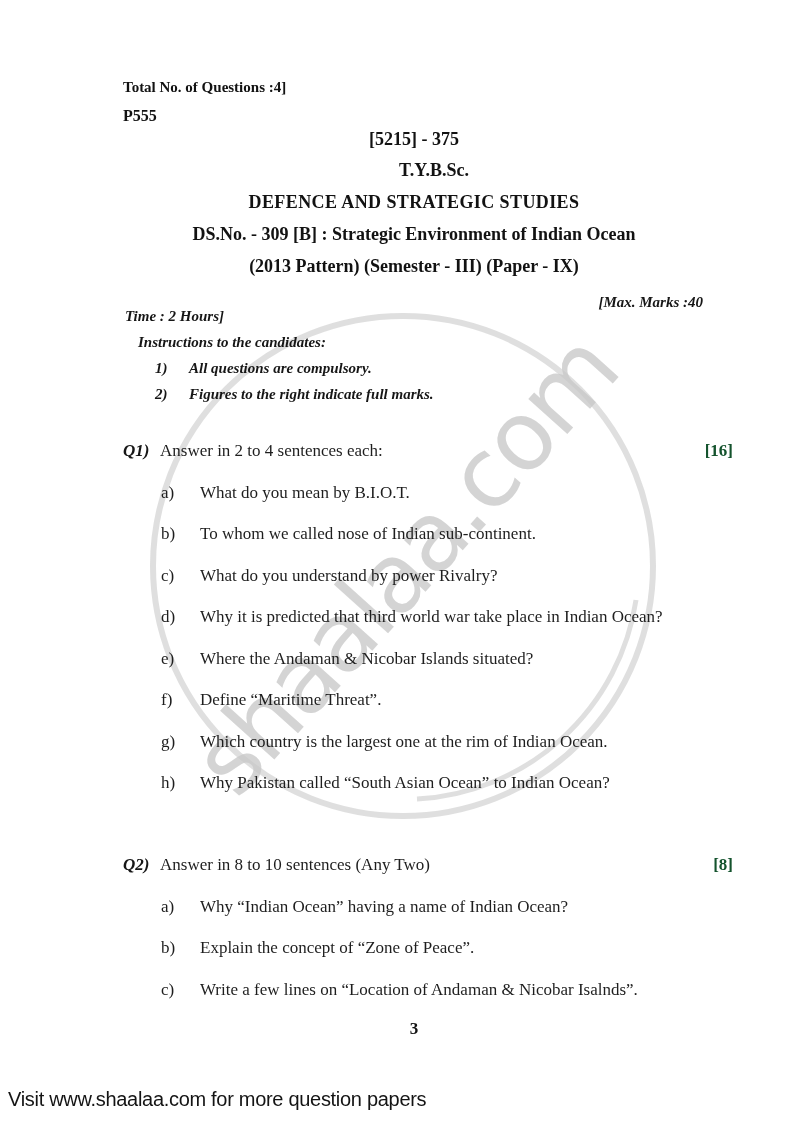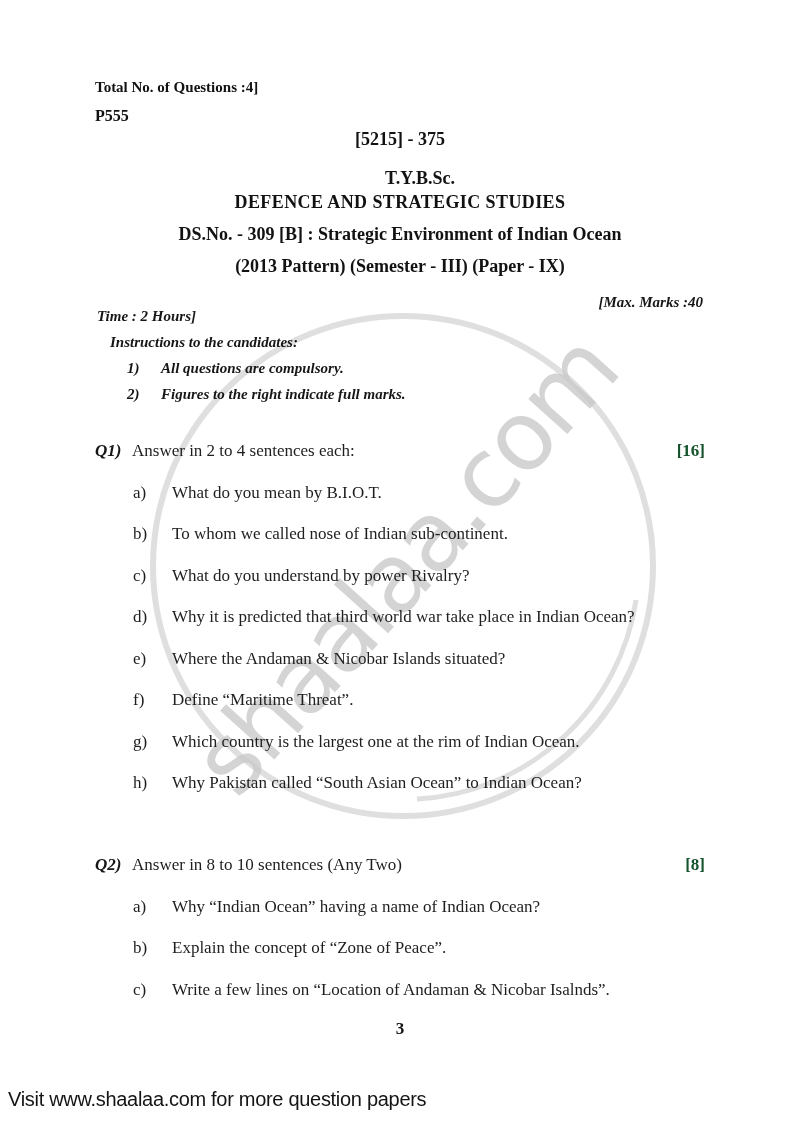--- a/index.html
+++ b/index.html
@@ -5,21 +5,21 @@
   html, body { margin: 0; padding: 0; }
   body {
     width: 800px; height: 1130px;
     background: #ffffff;
     position: relative;
     overflow: hidden;
     font-family: "Liberation Serif", serif;
     color: #1e1e1e;
   }
   .page { position: absolute; inset: 0; }
-  .abs { position: absolute; line-height: 22px; font-size: 17px; }
+  .abs { position: absolute; line-height: 22px; font-size: 17px; margin-left: 28px; }
   .b  { font-weight: bold; color: #121212; }
   .bi { font-weight: bold; font-style: italic; color: #161616; }
   .center { left: 0; right: 0; text-align: center; }
 
   
   .wm-svg { position: absolute; left: 0; top: 0; z-index: 0; }
   .wm-text {
     position: absolute; left: 118px; top: 498px; width: 574px; height: 134px;
     display: flex; align-items: center; justify-content: center;
     transform: rotate(-48deg);
@@ -66,21 +66,21 @@
   <div class="wm-text">shaalaa.com</div>
 
   <div class="content">
 
     <div class="abs b small" style="left:95px; top:76px;">Total No. of Questions :4]</div>
 
     <div class="abs b" style="left:95px; top:105px; font-size:16px;">P555</div>
 
     <div class="abs b center title18" style="top:128px;">[5215] - 375</div>
 
-    <div class="abs b center title18" style="top:167px;padding-left:40px;">T.Y.B.Sc.</div>
+    <div class="abs b center title18" style="top:159px;padding-left:40px;">T.Y.B.Sc.</div>
 
     <div class="abs b center title18" style="top:191px; letter-spacing:0.4px;">DEFENCE AND STRATEGIC STUDIES</div>
 
     <div class="abs b center title18" style="top:223px;">DS.No. - 309 [B] : Strategic Environment of Indian Ocean</div>
 
     <div class="abs b center title18" style="top:255px;">(2013 Pattern) (Semester - III) (Paper - IX)</div>
 
     <div class="abs bi small" style="left:97px; top:305px;">Time : 2 Hours]</div>
     <div class="abs bi small" style="right:97px; top:291px;">[Max. Marks :40</div>
 

